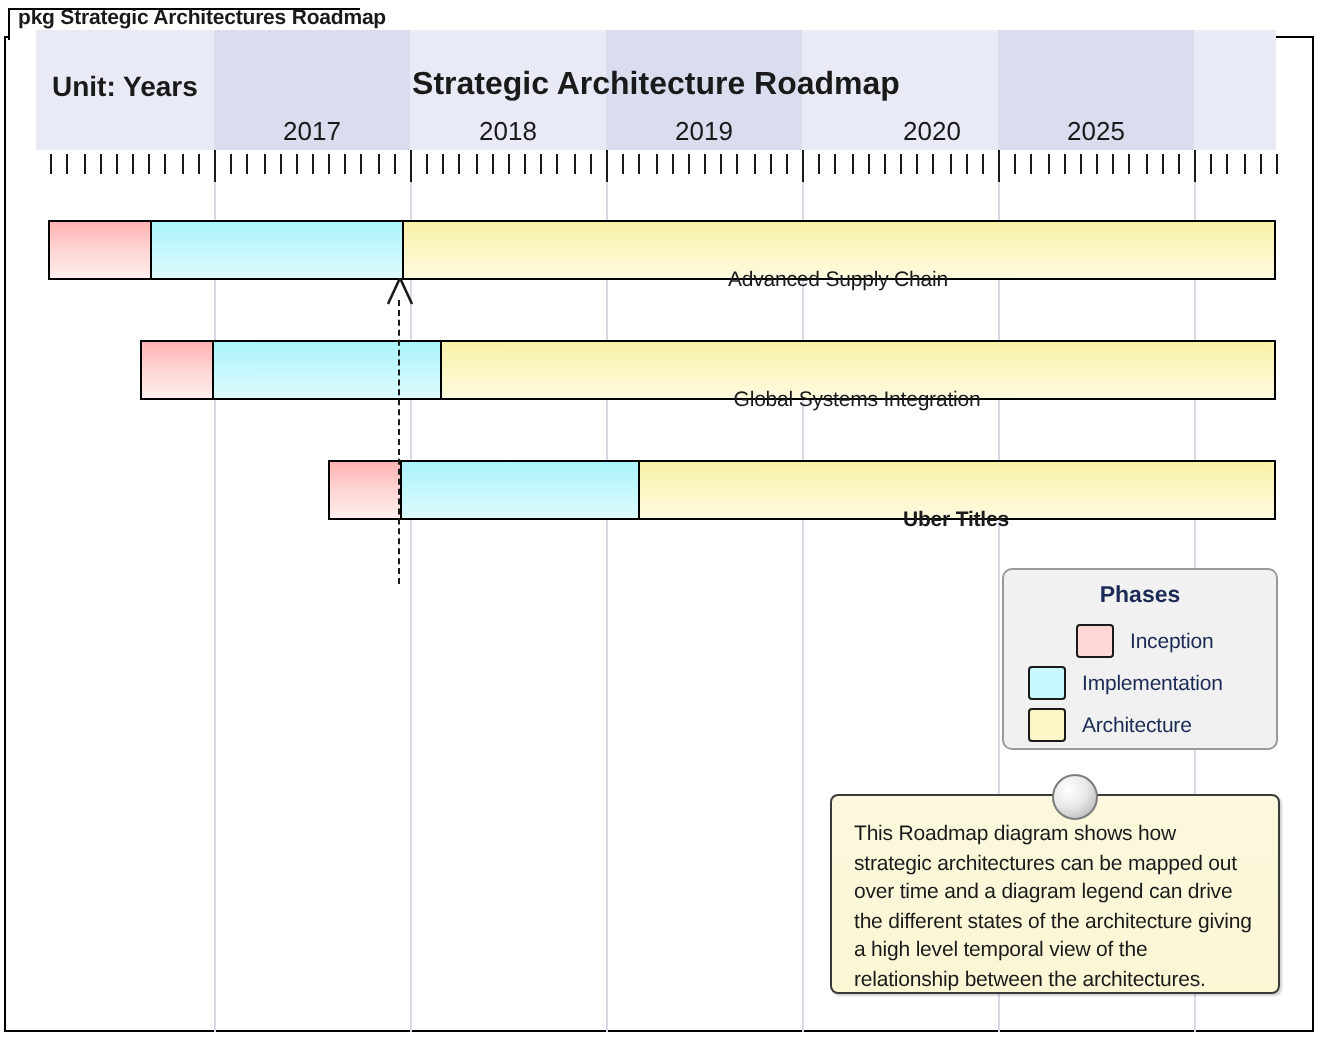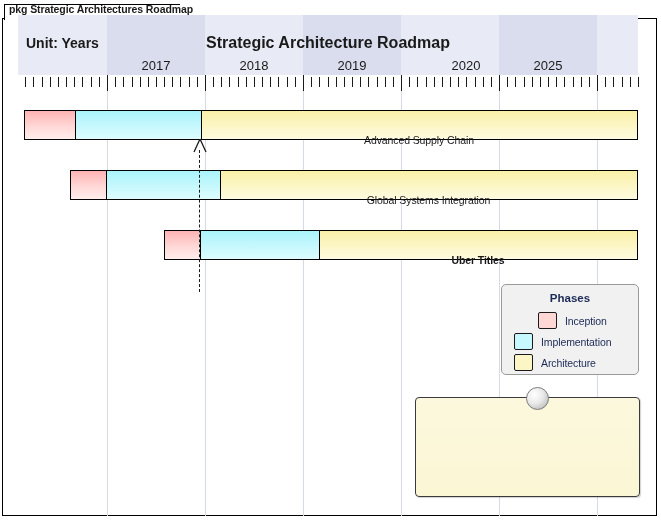--- a/index.html
+++ b/index.html
@@ -383,15 +383,16 @@
         </div>
         <div class="legend-row" style="top: 68px;">
           <div class="legend-swatch" style="background: rgb(252, 246, 198);"></div>
           <div class="legend-text">Architecture</div>
         </div>
       </div>
   </div>
 
   <div class="note" id="note-info">
     <div id="note-info-pin"></div>
+    <span>This Roadmap diagram shows how strategic architectures can be mapped out over time and a diagram legend can drive the different states of the architecture giving a high level temporal view of the relationship between the architectures.</span>
   </div>
 
 </div>
 
 </body></html>

